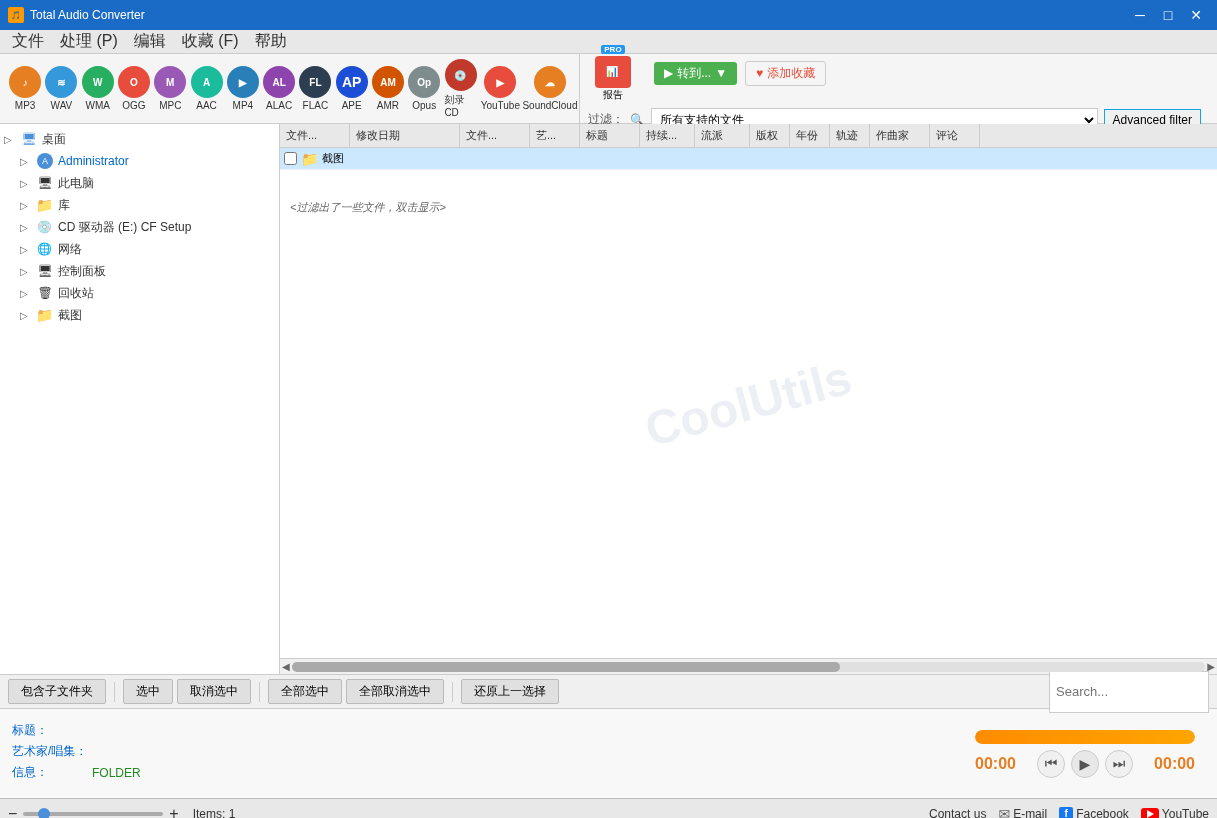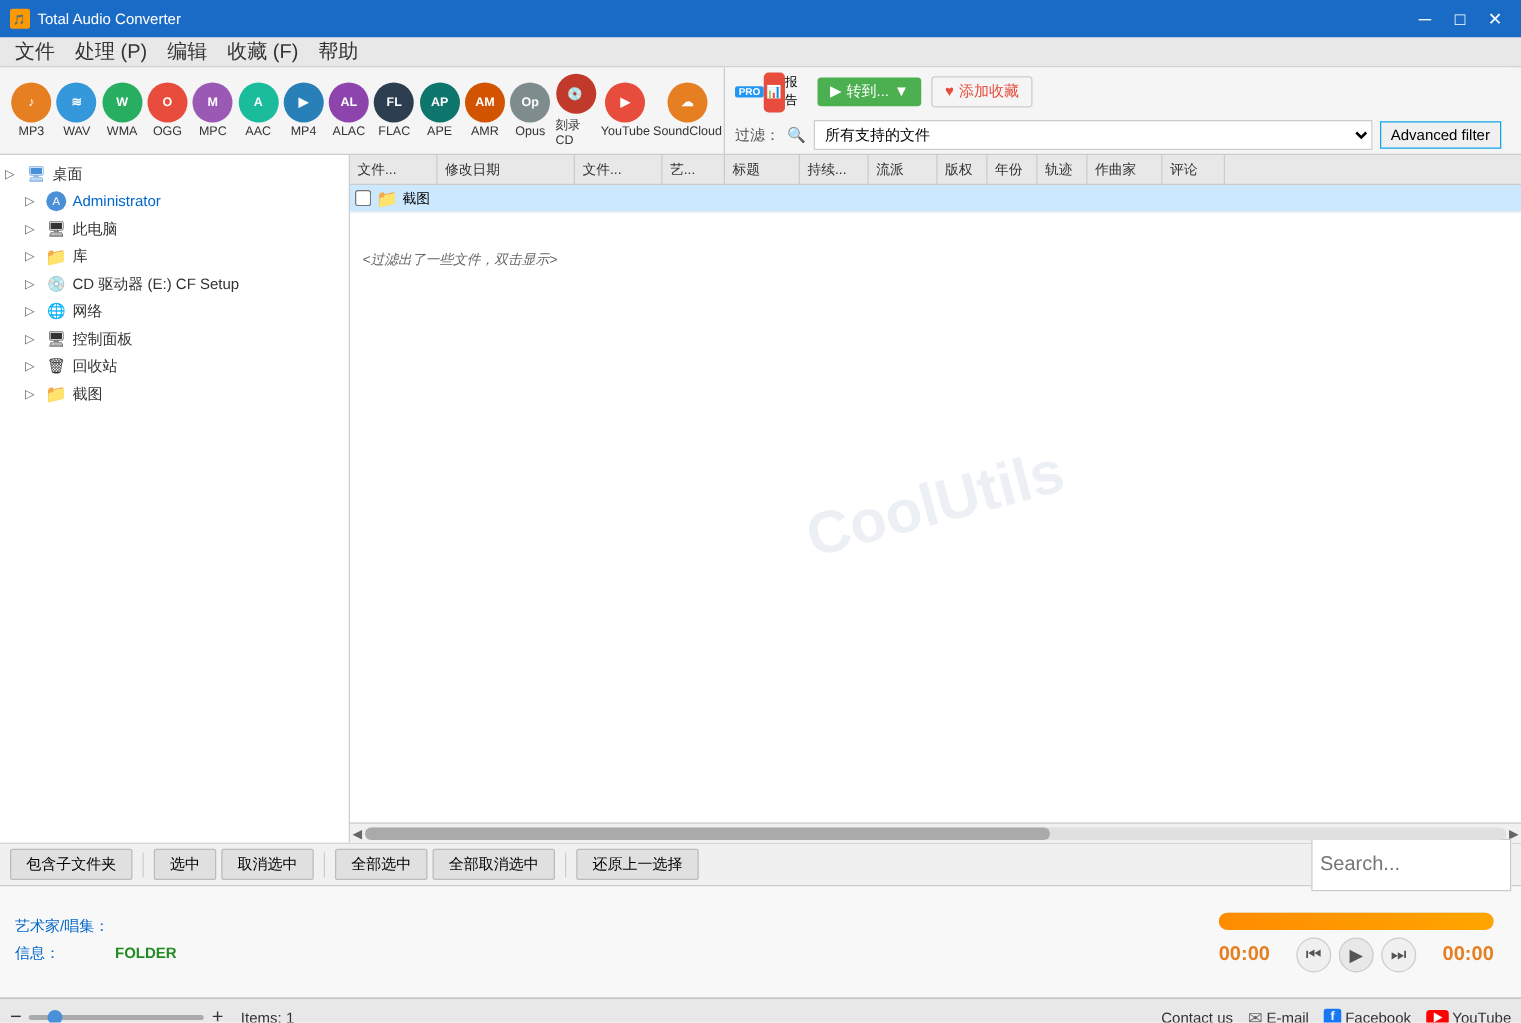--- a/index.html
+++ b/index.html
@@ -236,40 +236,40 @@
       font-size: 12px;
       border-radius: 2px;
     }
     .bottom-divider { width: 1px; height: 20px; background: #ccc; margin: 0 4px; }
     .search-input {
       margin-left: auto;
       height: 42px;
       width: 160px;
       border: 1px solid #ccc;
       padding: 0 6px;
-      font-size: 16px;
+      font-size: 13px;
     }
 
     
     .info-panel {
       height: 90px;
       background: #f8f8f8;
       border-top: 1px solid #ccc;
       display: flex;
       align-items: center;
       padding: 8px 12px;
       gap: 16px;
     }
     .info-left {
       flex: 1;
     }
     .info-row { display: flex; align-items: center; margin-bottom: 4px; font-size: 12px; }
     .info-label { color: #0066cc; width: 80px; }
     .info-value { color: #333; }
-    .info-value-folder { color: #228B22; font-weight: bold; }
+    .info-value-folder { color: #228B22; font-weight: normal; }
     .info-right {
       width: 240px;
       display: flex;
       flex-direction: column;
       align-items: center;
       gap: 6px;
     }
     .progress-bar-container {
       width: 220px;
       height: 14px;
@@ -378,21 +378,21 @@
   </div>
   <div class="tool-btn">
     <div class="tool-icon" style="background:#8e44ad; font-size:10px;">AL</div>
     <span>ALAC</span>
   </div>
   <div class="tool-btn">
     <div class="tool-icon" style="background:#2c3e50; font-size:10px;">FL</div>
     <span>FLAC</span>
   </div>
   <div class="tool-btn">
-    <div class="tool-icon" style="background:#0f766e; font-size:10px;">AP</div>
+    <div class="tool-icon" style="background:#1d4ed8; font-size:14px;">AP</div>
     <span>APE</span>
   </div>
   <div class="tool-btn">
     <div class="tool-icon" style="background:#d35400; font-size:10px;">AM</div>
     <span>AMR</span>
   </div>
   <div class="tool-btn">
     <div class="tool-icon" style="background:#7f8c8d; font-size:10px;">Op</div>
     <span>Opus</span>
   </div>
@@ -404,21 +404,21 @@
     <div class="tool-icon" style="background:#e74c3c; font-size:10px;">▶</div>
     <span>YouTube</span>
   </div>
   <div class="tool-btn">
     <div class="tool-icon" style="background:#e67e22; font-size:10px;">☁</div>
     <span>SoundCloud</span>
   </div>
 
   <div class="right-toolbar">
     <div class="right-toolbar-top">
-      <div style="display:flex; flex-direction:row; align-items:center; width:50px; cursor:pointer; margin-right:8px;">
+      <div style="display:flex; flex-direction:column; align-items:center; width:50px; cursor:pointer; margin-right:8px;">
         <span class="pro-badge">PRO</span>
         <div style="width:36px; height:32px; background:#e74c3c; border-radius:4px; display:flex; align-items:center; justify-content:center; color:white; font-size:10px; margin-top:2px;">📊</div>
         <span style="font-size:10px;">报告</span>
       </div>
       <button class="goto-btn">
         <span>▶</span>
         <span>转到...</span>
         <span>▼</span>
       </button>
       <button class="favorite-btn">
@@ -569,20 +569,24 @@
   <div class="bottom-divider"></div>
   <button class="bottom-btn">全部选中</button>
   <button class="bottom-btn">全部取消选中</button>
   <div class="bottom-divider"></div>
   <button class="bottom-btn">还原上一选择</button>
   <input class="search-input" type="text" placeholder="Search..." style="">
 </div>
 
 <div class="info-panel">
   <div class="info-left">
+    <div class="info-row">
+      <span class="info-label">标题：</span>
+      <span class="info-value"></span>
+    </div>
     <div class="info-row">
       <span class="info-label">艺术家/唱集：</span>
       <span class="info-value"></span>
     </div>
     <div class="info-row">
       <span class="info-label">信息：</span>
       <span class="info-value-folder">FOLDER</span>
     </div>
   </div>
   <div class="info-right">

